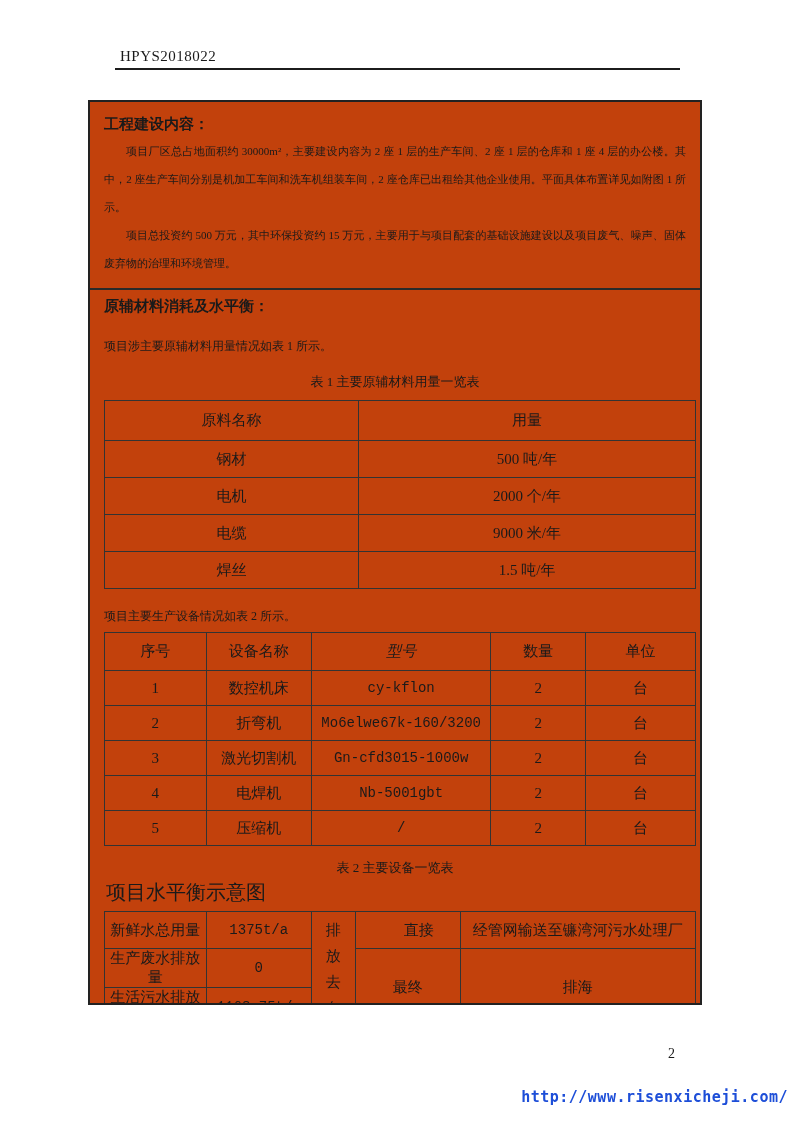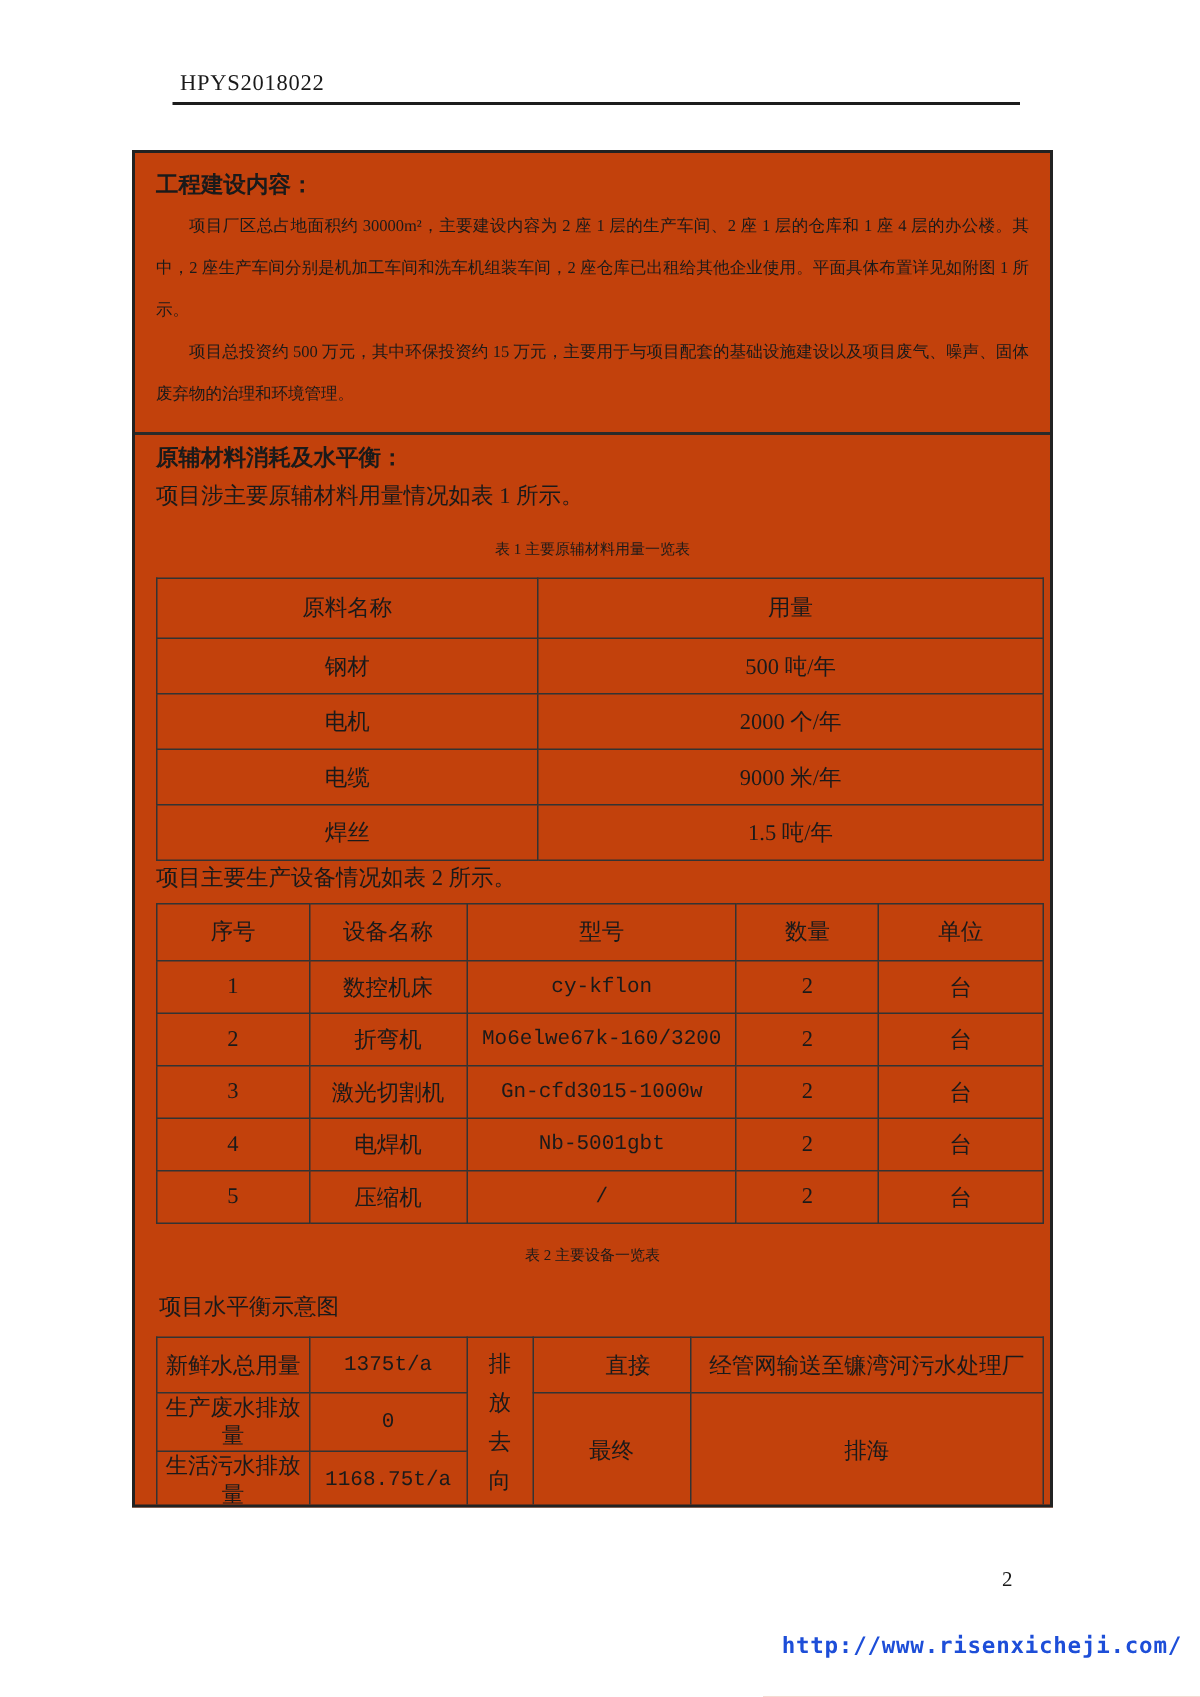--- a/index.html
+++ b/index.html
@@ -29,23 +29,23 @@
     font-family:"Liberation Sans","DejaVu Sans",sans-serif;
     font-size:15px; font-weight:bold; line-height:26px; margin-top:3px;
   }
   p.body-text {
     font-size:11px; line-height:28px; text-indent:2em; text-align:justify;
   }
   .divider {
     border-top:2px solid #2a2a2a; margin:11px -14px 0 -14px;
   }
   .sec2-title { margin-top:11px; }
-  p.intro-text { font-size:15px; line-height:20px; margin-top:2px; }
+  p.intro-text { font-size:12px; line-height:20px; margin-top:17px; }
   .table-caption {
-    font-size:10px; text-align:center; margin-top:16px; line-height:20px;
+    font-size:13px; text-align:center; margin-top:16px; line-height:20px;
   }
 
   table { border-collapse:collapse; width:592px; margin:0 auto; table-layout:fixed; }
   td, th {
     border:1.5px solid #333; font-size:15px; font-weight:normal;
     text-align:center; vertical-align:middle; padding:0 4px;
     overflow:hidden;
   }
   .mono { font-family:"Liberation Mono","DejaVu Sans Mono",monospace; font-size:14px; }
 
@@ -54,26 +54,26 @@
   .t1 th { height:40px; }
   .t1 td { height:37px; }
   .t1 .c1 { width:43%; }
 
   
   .t2 { margin-top:6px; }
   .t2 th { height:38px; }
   .t2 td { height:35px; }
   .t2 .col-no   { width:17.2%; }
   .t2 .col-name { width:17.8%; }
-  .t2 .col-model{ width:30.4%; }
+  .t2 .col-model{ width:30.4%;font-style:italic; }
   .t2 .col-qty  { width:16.0%; }
   .t2 .col-unit { width:18.6%; }
 
   .caption-2 { margin-top:12px; }
-  .water-title { font-size:15px; line-height:20px; margin-top:14px; text-indent:2px; }
+  .water-title { font-size:20px; line-height:20px; margin-top:4px; text-indent:2px; }
 
   
   .t3 { margin-top:9px; }
   .t3 td { height:37px; }
   .t3 .c1 { width:17.2%; }
   .t3 .c2 { width:17.8%; }
   .t3 .c3 { width:7.4%; }
   .t3 .c4 { width:17.8%;padding-left:26px; }
   .t3 .c5 { width:39.8%; }
   .vtext {

